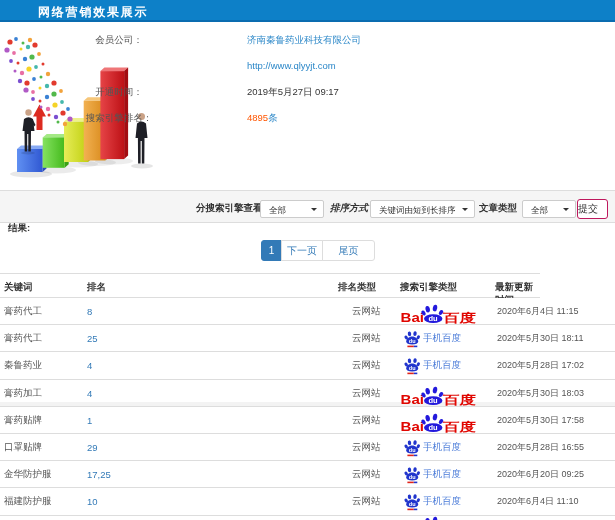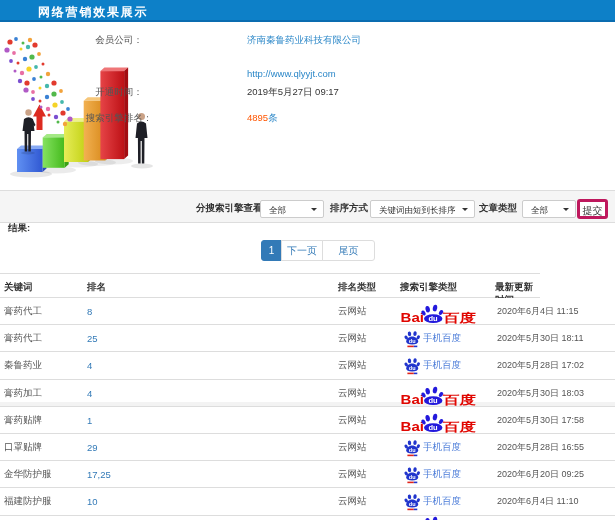--- a/index.html
+++ b/index.html
@@ -13,32 +13,32 @@
 
 .ilabel{width:238px;text-align:center;font-size:9.5px;color:#555;}
 .ival{left:247px;font-size:9.5px;color:#333;}
 .blue{color:#2b87c8;}
 
 #fbar{left:0;top:190px;width:615px;height:33px;background:#f5f5f5;border-top:1px solid #ddd;border-bottom:1px solid #ddd;box-sizing:border-box;}
 .flabel{font-size:9.5px;color:#333;font-weight:bold;top:202px;}
 .sel{background:#fff;border:1px solid #ccc;border-radius:2px;box-sizing:border-box;height:18px;top:200px;font-size:8.5px;color:#333;}
 .sel .tx{position:absolute;left:8px;top:3.5px;white-space:nowrap;}
 .sel .ar{position:absolute;right:6px;top:7px;width:0;height:0;border-left:3px solid transparent;border-right:3px solid transparent;border-top:3.5px solid #333;}
-#submitbtn{left:577px;top:199px;width:31px;height:20px;background:#fff;border:3px solid #be185d;border-radius:3px;box-sizing:border-box;font-size:10px;color:#333;text-align:center;line-height:18px;}
+#submitbtn{left:577px;top:199px;width:31px;height:20px;background:#fff;border:1px solid #be185d;border-radius:3px;box-sizing:border-box;font-size:10px;color:#333;text-align:left;line-height:18px;}
 
 .pg{top:240px;height:21px;box-sizing:border-box;border:1px solid #ddd;background:#fff;color:#337ab7;font-size:10px;text-align:center;line-height:19px;}
 .pg.act{background:#337ab7;border-color:#337ab7;color:#fff;}
 
 #thead{left:0;top:273px;width:540px;height:25px;border-top:1px solid #ddd;border-bottom:1px solid #ddd;box-sizing:border-box;background:#fff;}
 #thead span{position:absolute;top:7px;font-size:9.5px;font-weight:bold;color:#333;}
 .trow{left:0;width:615px;height:27.2px;border-bottom:1px solid #ddd;box-sizing:border-box;background:#fff;}
 .trow span{position:absolute;top:50%;transform:translateY(-50%);font-size:9.5px;white-space:nowrap;}
 .kw{left:4px;color:#555;}
 .rk{left:87px;color:#337ab7;}
-.ct{left:338px;color:#555;}
+.ct{left:352px;color:#555;}
 .dt{left:497px;color:#555;font-size:9px !important;}
 .eng{position:absolute;left:390px;top:0;width:100px;height:100%;}
 </style>
 </head>
 <body>
 <div id="stage">
 
   <div id="hdr" class="abs">
       <span>网络营销效果展示</span>
     </div>
@@ -137,34 +137,34 @@
         <circle cx="28.5" cy="82.5" r="3.2" fill="#caa287"></circle>
         <path d="M24 89 Q28.5 85.5 33 89 L34.5 101 L31 101 L30.8 121.5 L28.3 121.5 L28.3 104 L27.2 104 L27.2 121.5 L24.7 121.5 L24.5 101 L22.5 101 Z" fill="#1e1f26"></path>
         <path d="M32.5 89 L35.5 95 L34 96.5 L31.5 92 Z" fill="#1e1f26"></path>
         <circle cx="141.5" cy="86.5" r="3.5" fill="#caa287"></circle>
         <path d="M137 93.5 Q141.5 89.5 146 93.5 L147.5 108 L144.5 108 L144.3 133.5 L141.8 133.5 L141.8 111 L140.6 111 L140.6 133.5 L138.1 133.5 L137.9 108 L135.5 108 Z" fill="#1e1f26"></path>
         <path d="M144 93 L146 98 L143 99.5 L142 95 Z" fill="#1e1f26"></path>
       </svg></div>
 
   <div class="abs ilabel" style="top:34px;">会员公司：</div>
   <div class="abs ival blue" style="top:34px;">济南秦鲁药业科技有限公司</div>
-  <div class="abs ival blue" style="top:68px;text-align:center;">http://www.qlyyjt.com</div>
+  <div class="abs ival blue" style="top:60px;text-align:center;">http://www.qlyyjt.com</div>
   <div class="abs ilabel" style="top:86px;">开通时间：</div>
   <div class="abs ival" style="top:86px;">2019年5月27日 09:17</div>
   <div class="abs ilabel" style="top:112px;">搜索引擎排名：</div>
   <div class="abs ival" style="top:112px;"><span style="color:#f50;">4895</span><span class="blue">条</span></div>
 
   <div id="fbar" class="abs"></div>
   <div class="abs flabel" style="left:8px;margin-top:20px;">结果:</div>
   <div class="abs flabel" style="left:196px;">分搜索引擎查看</div>
   <div class="abs sel" style="left:260px;width:64px;">
       <span class="tx">全部</span>
       <span class="ar"></span>
     </div>
-  <div class="abs flabel" style="left:330px;">排序方式</div>
+  <div class="abs flabel" style="left:330px;font-style:italic;">排序方式</div>
   <div class="abs sel" style="left:370px;width:105px;">
       <span class="tx">关键词由短到长排序</span>
       <span class="ar"></span>
     </div>
   <div class="abs flabel" style="left:479px;">文章类型</div>
   <div class="abs sel" style="left:522px;width:54px;">
       <span class="tx">全部</span>
       <span class="ar"></span>
     </div>
   <div class="abs" id="submitbtn">提交</div>

